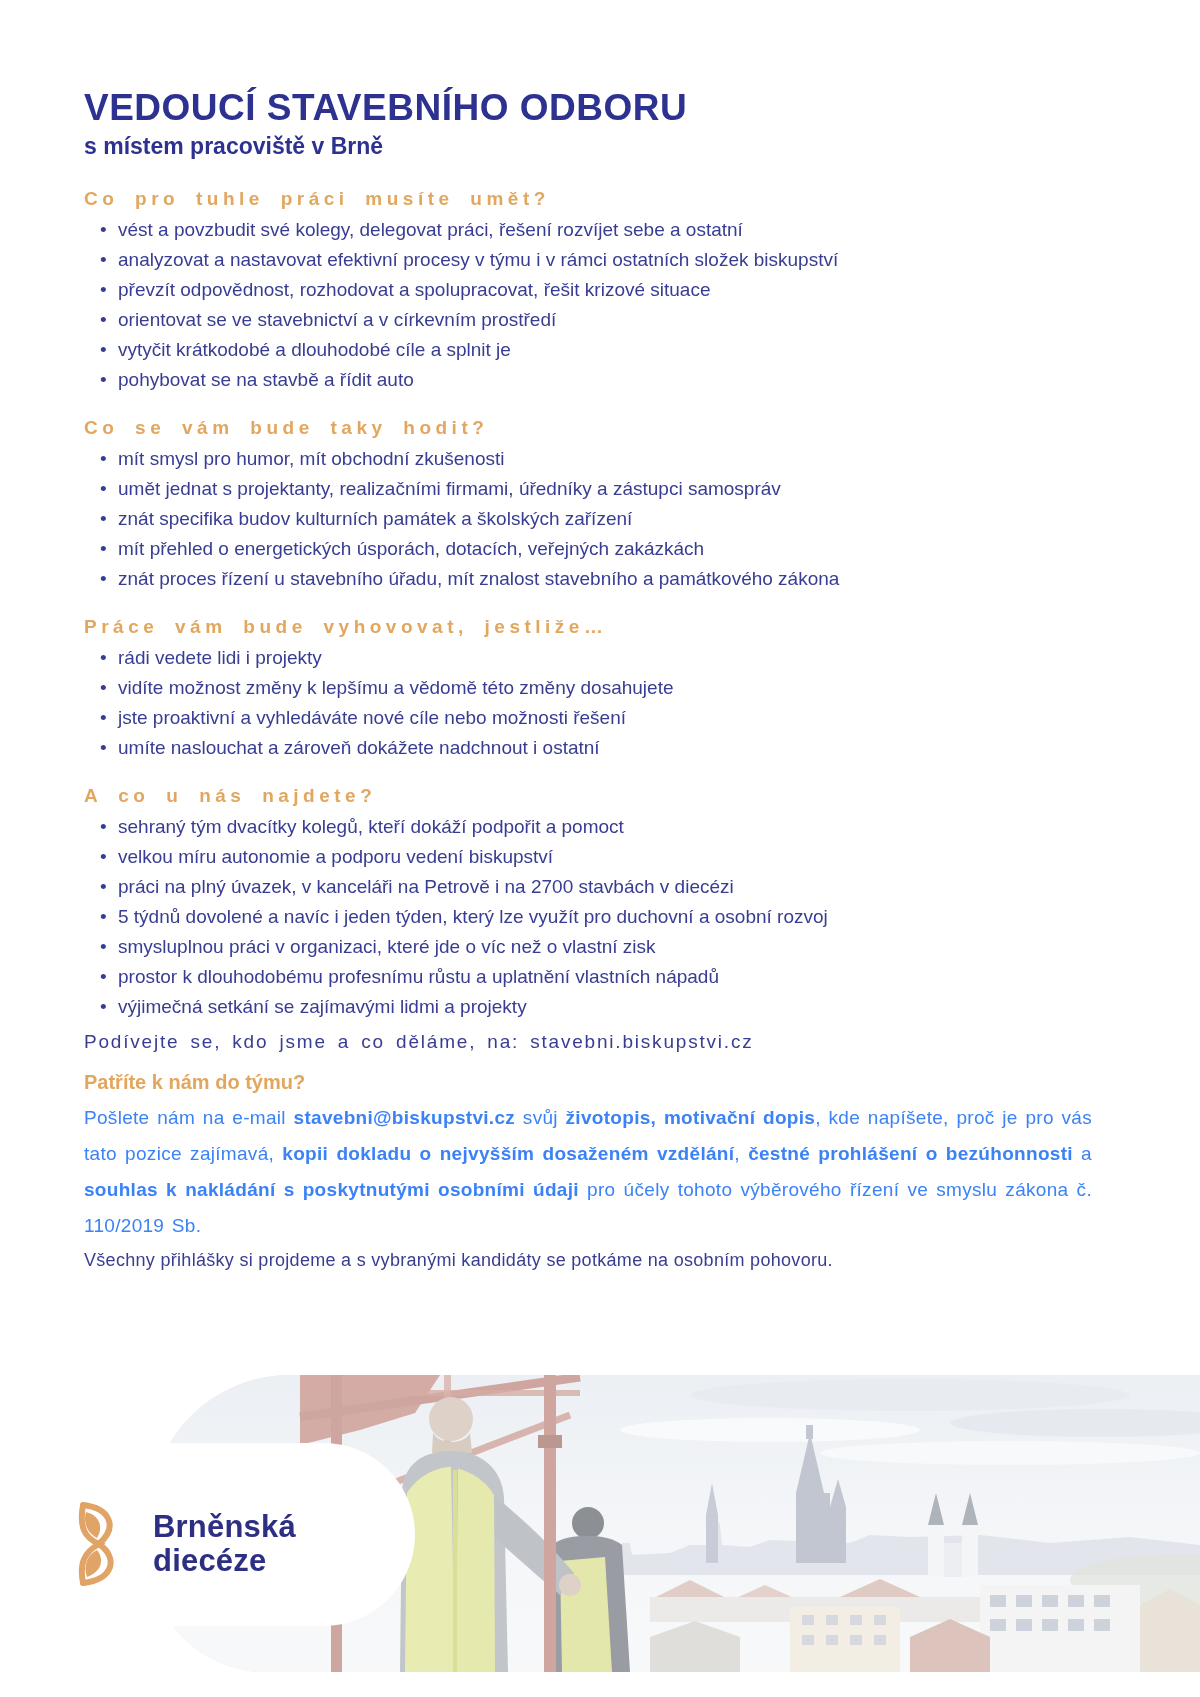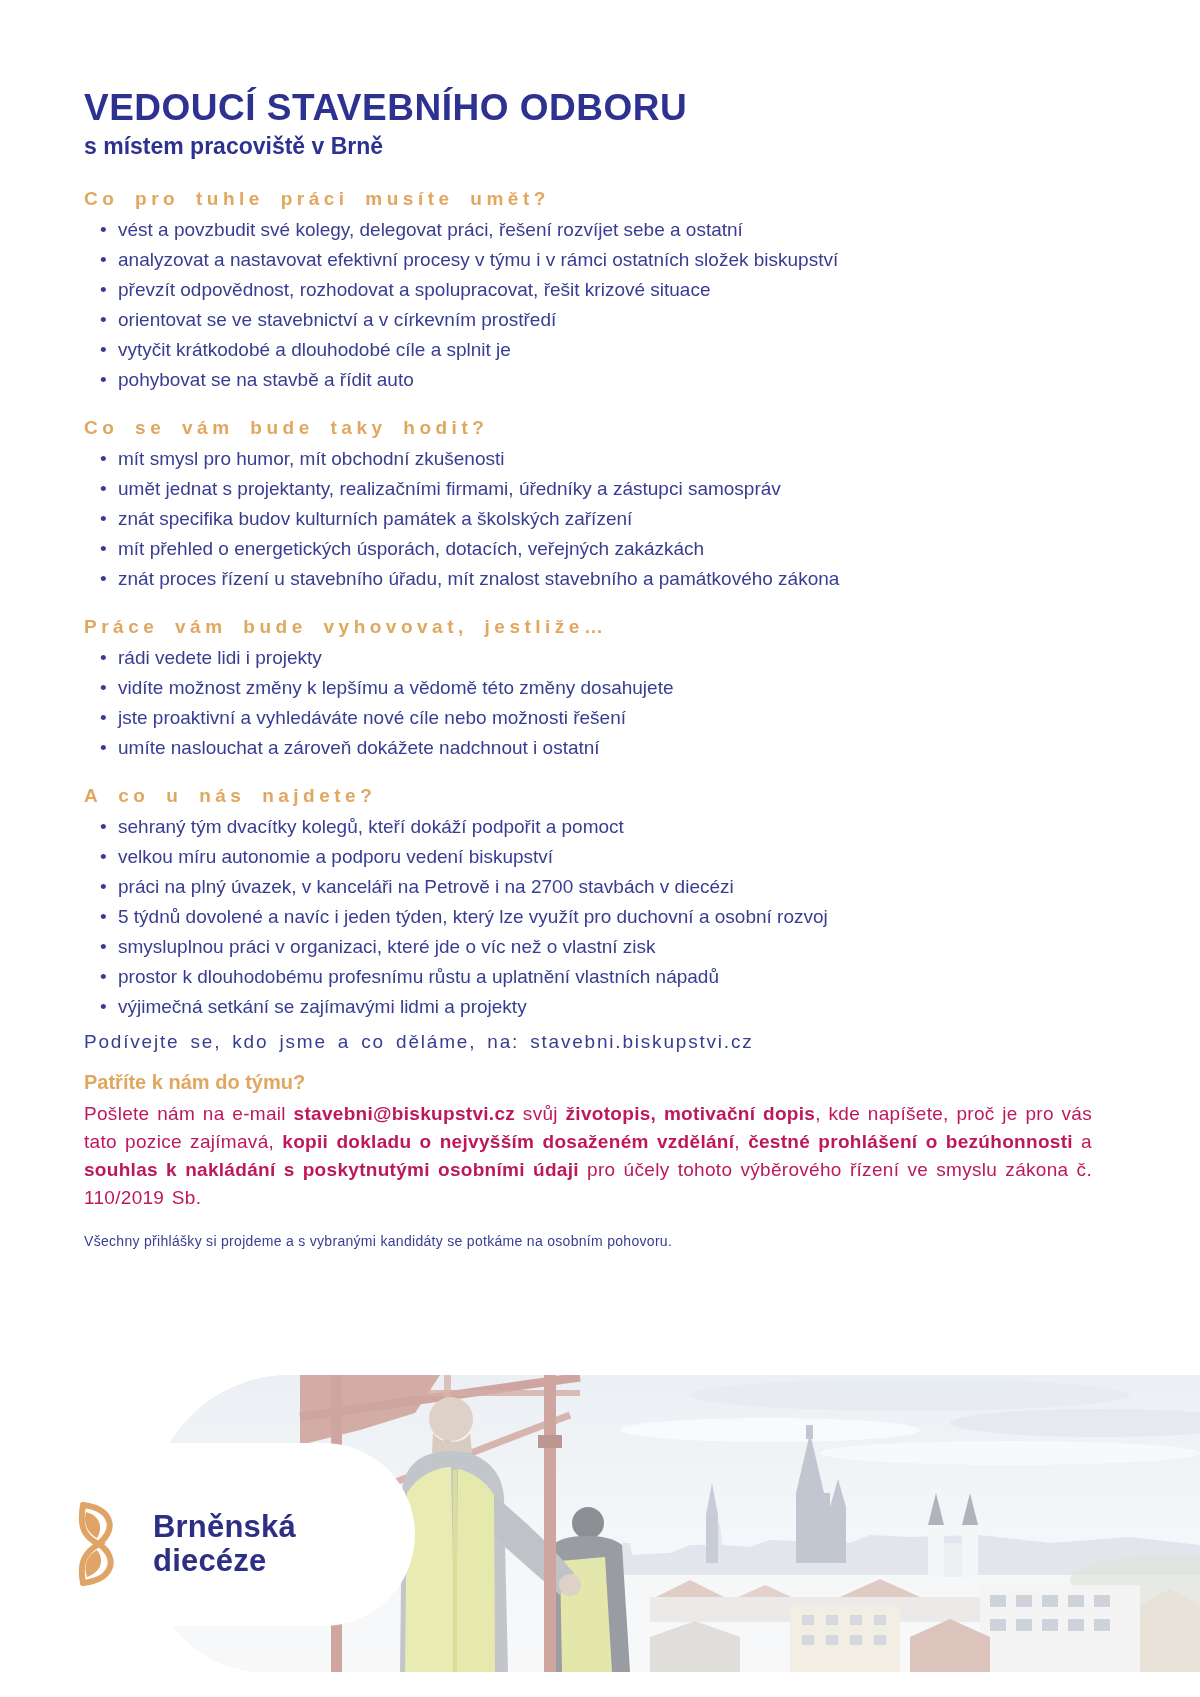--- a/index.html
+++ b/index.html
@@ -28,25 +28,25 @@
     white-space:nowrap;
   }
   ul.bullets li::before{content:"•";display:inline-block;width:18px;color:#383d93;}
 
   
   .cta-line{margin-top:12px;font-size:19px;line-height:26px;color:#383d93;
     letter-spacing:1.8px;word-spacing:4px;}
   .cta-line b{font-weight:normal;}
   .apply-heading{margin-top:14px;font-size:20px;line-height:26px;font-weight:bold;color:#e2a75f;}
   .apply-paragraph{
-    margin-top:5px;font-size:19px;line-height:28px;color:#be185d;
+    margin-top:5px;font-size:19px;line-height:36px;color:#3b82f6;
     text-align:justify;letter-spacing:.3px;word-spacing:2px;
   }
   .apply-paragraph .b{font-weight:bold;}
-  .apply-closing{font-size:14px;line-height:28px;color:#383d93;letter-spacing:.3px;margin-top:15px;}
+  .apply-closing{font-size:18px;line-height:28px;color:#383d93;letter-spacing:.3px;margin-top:2px;}
 
   
   .photo-wrap{
     position:absolute;left:150px;top:1375px;width:1050px;height:297px;
     border-radius:140px 0 0 115px;overflow:hidden;z-index:1;background:#e9edf1;
   }
   .logo-pill{
     position:absolute;left:55px;top:1443px;width:360px;height:183px;
     background:#ffffff;border-radius:0 92px 92px 0;z-index:2;
   }

